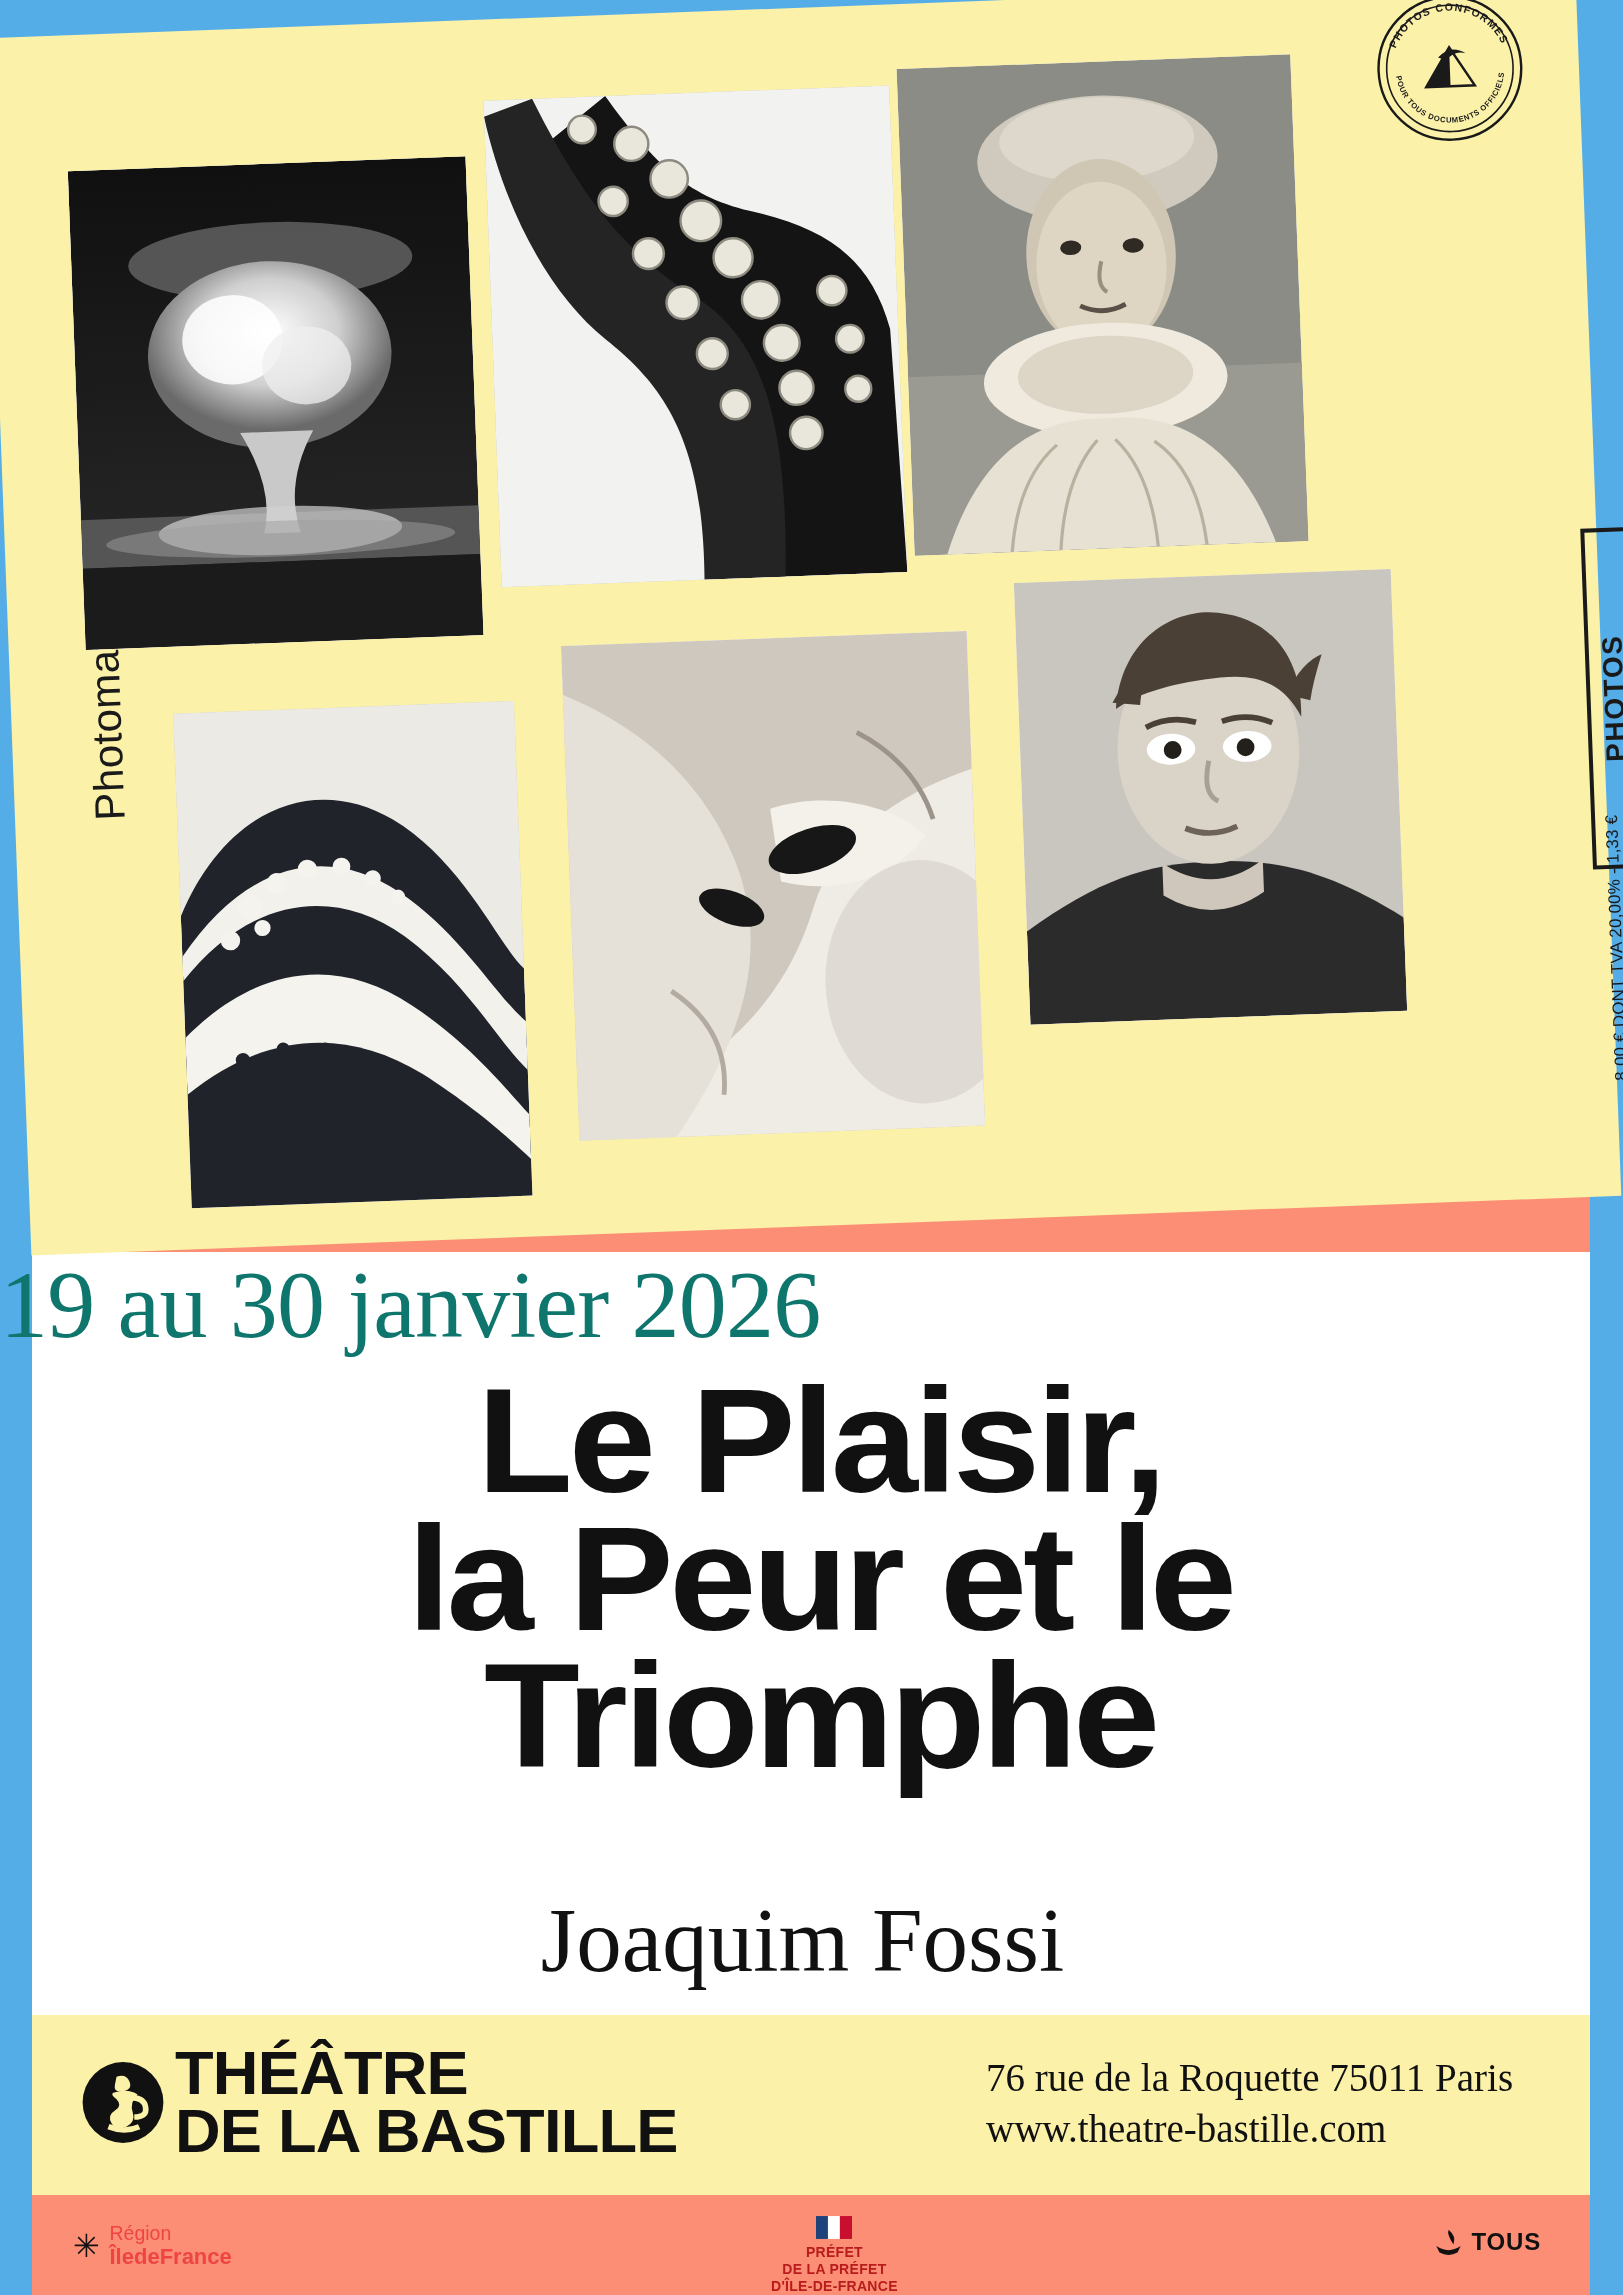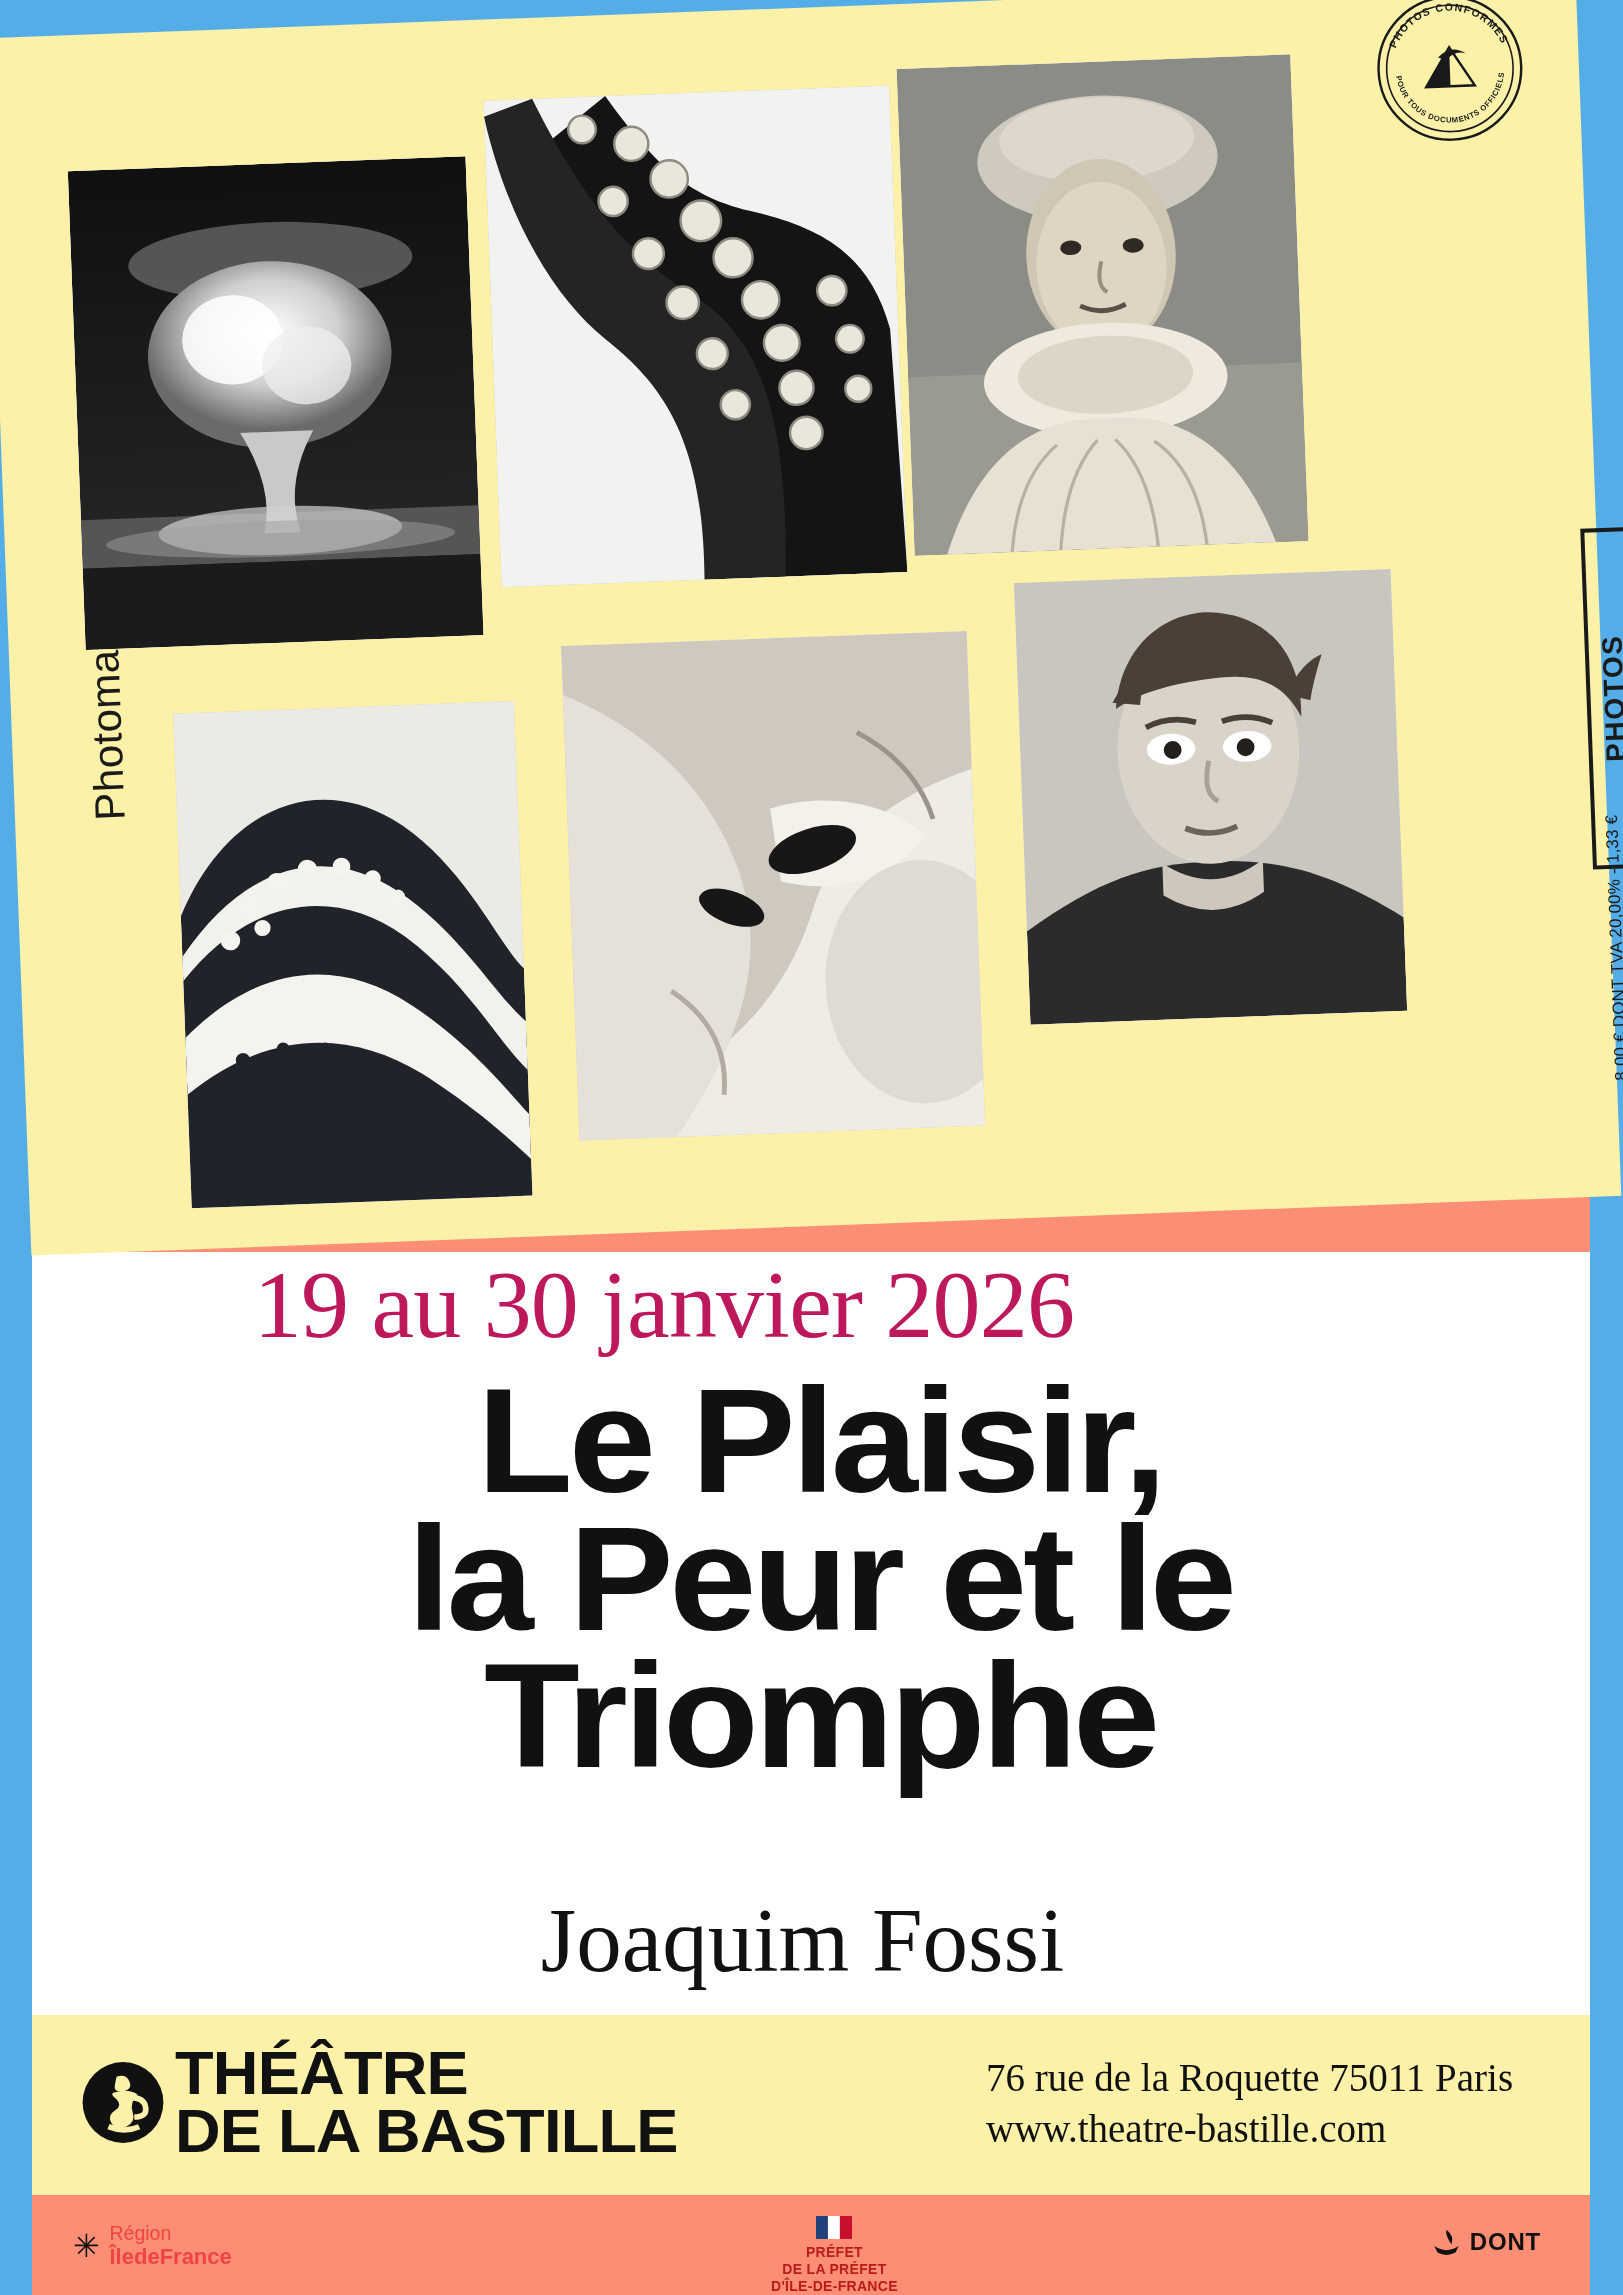--- a/index.html
+++ b/index.html
@@ -155,24 +155,23 @@
   .p3 { left: 909px;top: 65px;  width: 394px; height: 487px; }
   .p4 { left: 162px; top: 682px; width: 341px; height: 495px; }
   .p5 { left: 552px; top: 629px; width: 406px; height: 495px; }
   .p6 { left: 1007px;top: 583px; width: 377px; height: 442px; }
 
   
   .dates {
     position: absolute;
     left: 0; top: 1257px;
     width: 1328px;
-    text-align: center;
     font-family: "Liberation Serif", serif;
     font-size: 96px;
-    color: #be185d;
+    color: #0f766e;
     letter-spacing: -0.8px;
     line-height: 1;
   }
   .title {
     position: absolute;
     left: 65px;
     top: 1372px;
     width: 1510px;
     font-family: "Liberation Sans", sans-serif;
     font-weight: bold;
@@ -509,18 +508,18 @@
       <div>PRÉFET</div>
       <div>DE LA PRÉFET</div>
       <div>D'ÎLE-DE-FRANCE</div>
     </div>
 
     <div class="inst-paris">
       <svg width="31" height="28" viewBox="0 0 38 34">
         <path d="M4 22 q15 10 30 0 l -4 8 q-11 6 -22 0 z" fill="#111111"></path>
         <path d="M19 2 q10 8 6 18 q-8 -12 -6 -18 z" fill="#111111"></path>
       </svg>
-      <span>DONT</span>
+      <span>TOUS</span>
     </div>
   </div>
 
 </div>
 
 
 </body></html>

